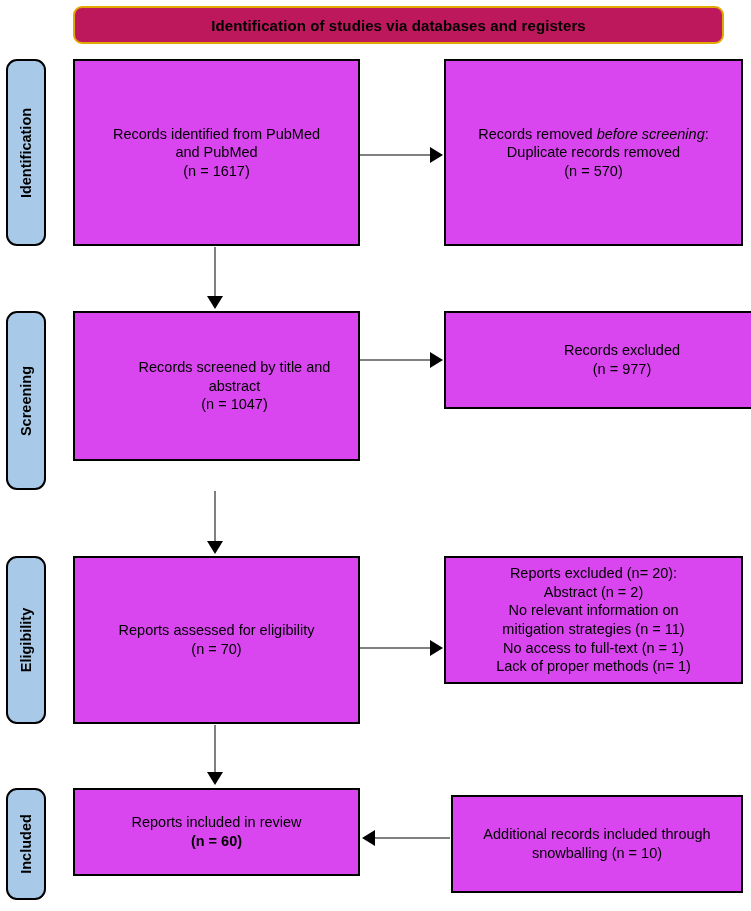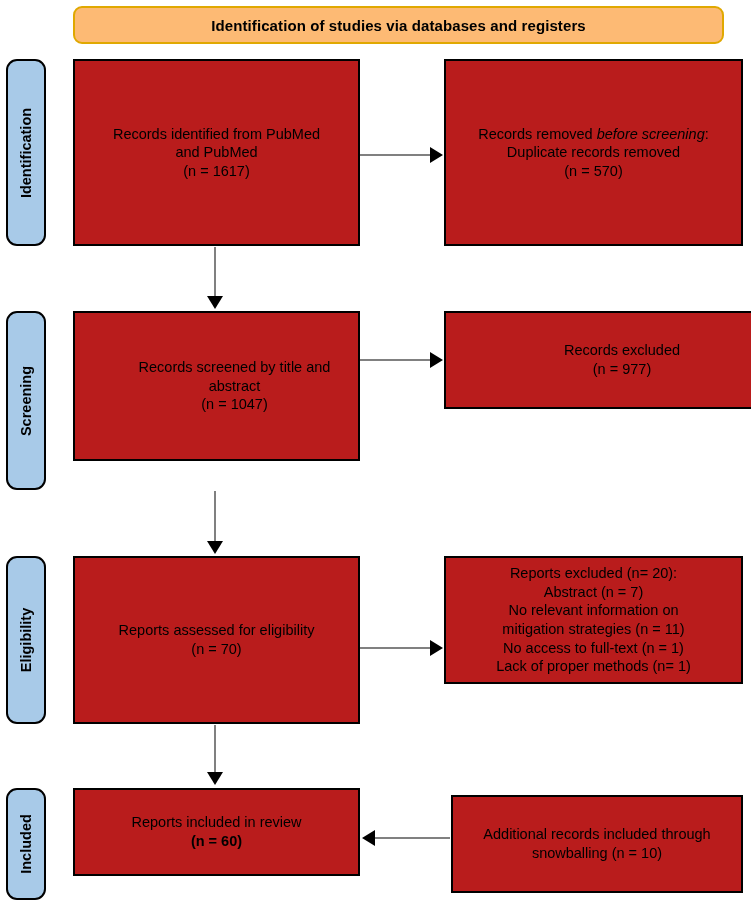--- a/index.html
+++ b/index.html
@@ -19,21 +19,21 @@
     background: #ffffff;
   }
 
   
   .banner {
     position: absolute;
     left: 73px;
     top: 6px;
     width: 651px;
     height: 38px;
-    background: #fdba74;
+    background: #be185d;
     border: 2px solid #E0A800;
     border-radius: 9px;
     box-sizing: border-box;
     display: flex;
     align-items: center;
     justify-content: center;
     font-weight: bold;
     font-size: 15px;
     letter-spacing: .1px;
     color: #000;
@@ -57,21 +57,21 @@
     transform: rotate(-90deg);
     white-space: nowrap;
     font-weight: bold;
     font-size: 14.5px;
     color: #000;
   }
 
   
   .box {
     position: absolute;
-    background: #b91c1c;
+    background: #d946ef;
     border: 2.5px solid #000000;
     box-sizing: border-box;
     display: flex;
     align-items: center;
     justify-content: center;
     text-align: center;
     padding: 0 8px;
   }
   .box .txt {
     font-size: 14.5px;
@@ -183,21 +183,21 @@
   <div class="box" style="left:73px; top:556px; width:287px; height:168px;">
     <div class="txt">
       <div>Reports assessed for eligibility</div>
       <div>(n = 70)</div>
     </div>
   </div>
 
   <div class="box" style="left:444px; top:556px; width:299px; height:128px;">
     <div class="txt">
       <div>Reports excluded (n= 20):</div>
-      <div>Abstract (n = 7)</div>
+      <div>Abstract (n = 2)</div>
       <div>No relevant information on</div>
       <div>mitigation strategies (n = 11)</div>
       <div>No access to full-text (n = 1)</div>
       <div>Lack of proper methods (n= 1)</div>
     </div>
   </div>
 
   <div class="hline" style="left:360px; top:647px; width:72px;"></div>
   <div class="arrow-right" style="left:430px; top:640px;"></div>
 

